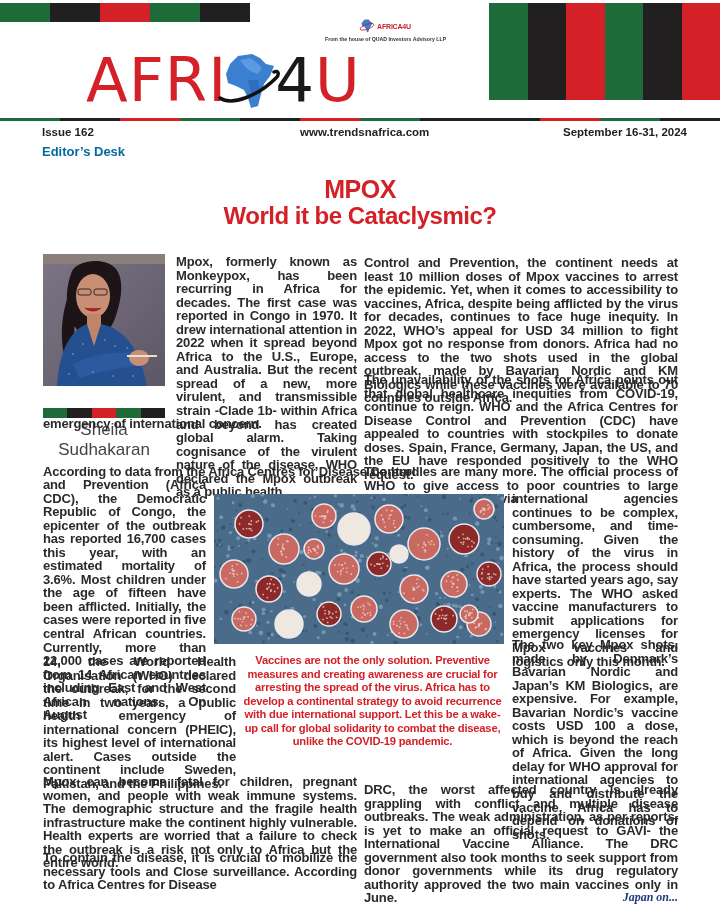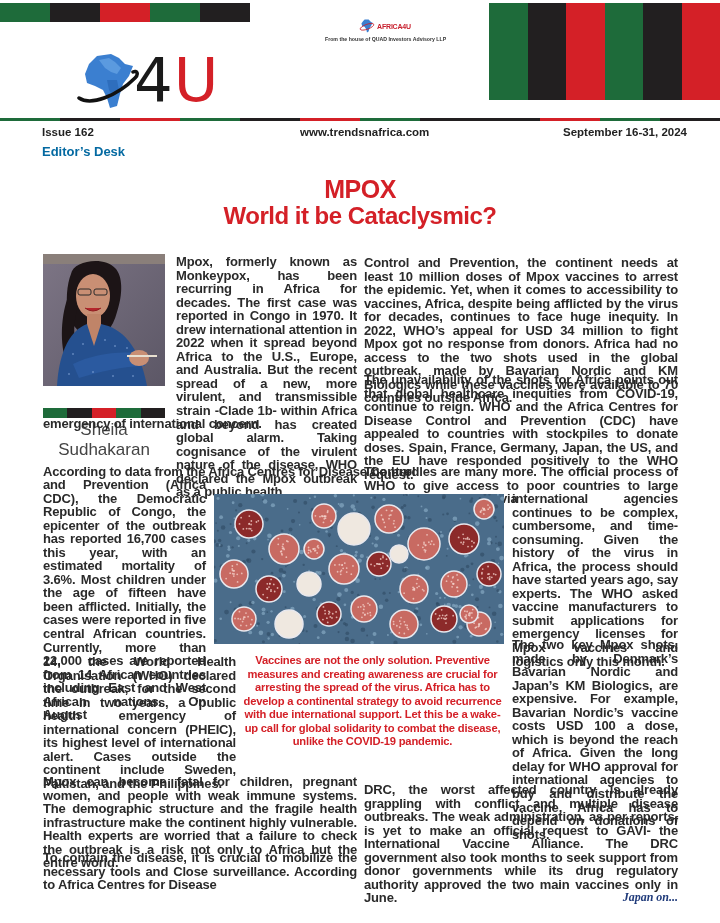--- a/index.html
+++ b/index.html
@@ -82,20 +82,21 @@
     <svg width="16" height="16" viewBox="0 0 20 20">
       <path d="M7 2 L12 2 L15 5 L17 6 L15 10 L13 13 L12 17 L10 18 L9 14 L7 11 L4 10 L3 7 L5 4 Z" fill="#3b7fd0"></path>
       <ellipse cx="10" cy="11" rx="9" ry="3" fill="none" stroke="#c8202e" stroke-width="1" transform="rotate(-20 10 11)"></ellipse>
     </svg>
     <span class="brand">AFRICA4U</span>
   </div>
   <div class="tag">From the house of QUAD Investors Advisory LLP</div>
 </div>
 
 <div class="big-logo">
+  <span class="letters">AFRI</span>
   <span class="globe">
     <svg width="66" height="62" viewBox="0 0 66 62" style="position:absolute;left:-3px;top:0">
       <path d="M20 6 L34 4 L42 8 L48 14 L56 16 L52 26 L46 34 L43 44 L40 56 L33 58 L30 48 L26 40 L18 36 L10 33 L8 24 L12 14 Z" fill="#3b7fd0"></path>
       <path d="M22 10 L32 8 L38 12 L44 18 L40 24 L34 22 L28 18 Z" fill="#6aa5e6" opacity="0.7"></path>
       <path d="M30 30 L40 30 L42 40 L36 46 L32 40 Z" fill="#2a66b5" opacity="0.7"></path>
       <path d="M2 48 C 14 56, 40 46, 58 28 C 62 24, 60 20, 56 22" fill="none" stroke="#111" stroke-width="3.5" stroke-linecap="round"></path>
     </svg>
   </span>
     <span class="letters four">4</span>
     <span class="letters">U</span>

